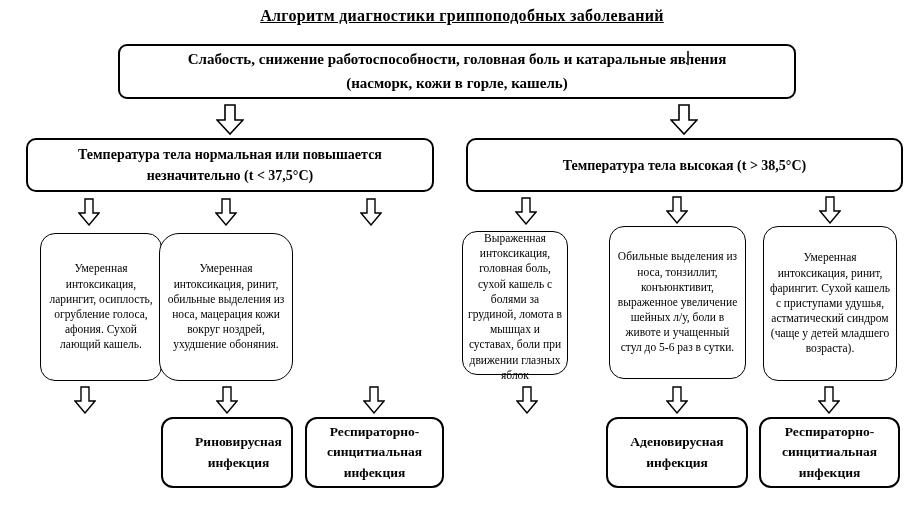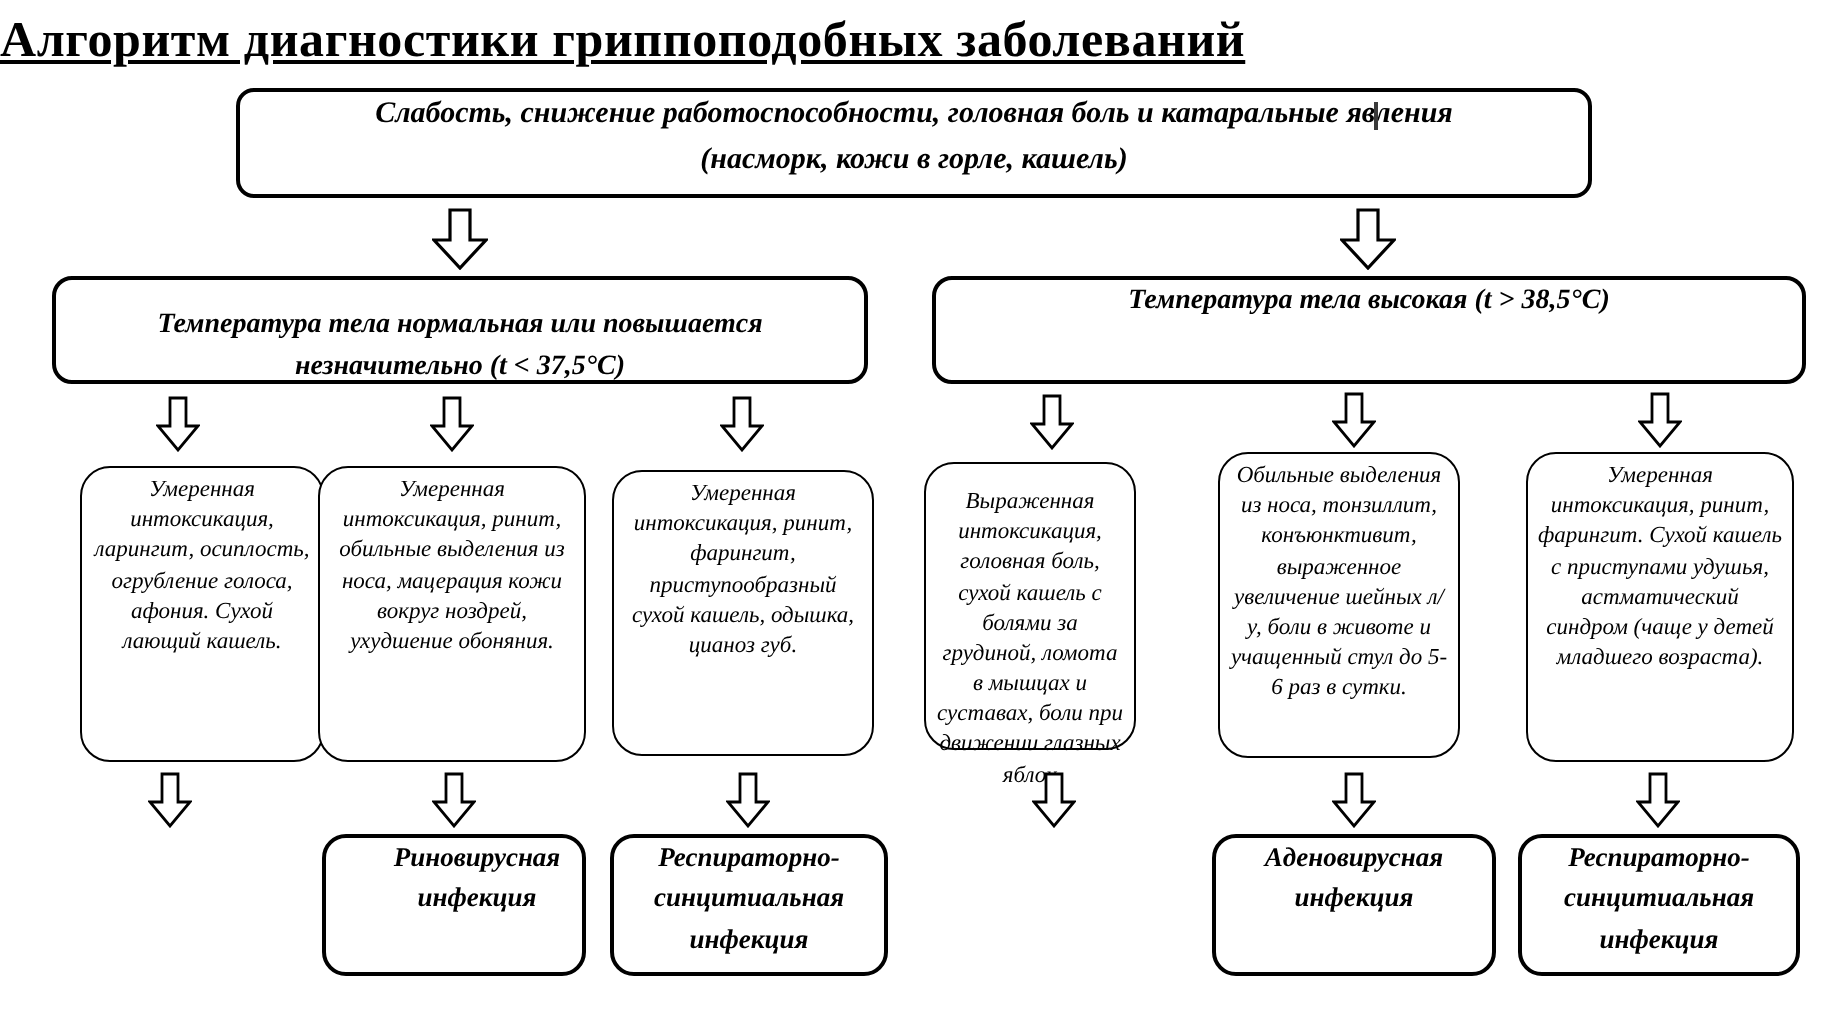--- a/index.html
+++ b/index.html
@@ -6,52 +6,51 @@
   .page {
     position:relative;
     width:924px; height:507px;
     background:#ffffff;
     font-family:"Liberation Serif", "DejaVu Serif", serif;
     color:#000;
     overflow:hidden;
   }
   .title {
     position:absolute; left:0; top:7px; width:924px;
-    text-align:left;
-    font-size:25px; font-weight:bold;
+    text-align:center;
+    font-size:16px; font-weight:bold;
     text-decoration:underline;
     letter-spacing:0.3px;
   }
   .box {
     position:absolute;
     border:2px solid #000;
     border-radius:10px;
     background:#fff;
     box-sizing:border-box;
-    display:flex; align-items:flex-start; justify-content:center;
+    display:flex; align-items:center; justify-content:center;
     text-align:center;
-    font-style:italic;
   }
   .root {
     left:118px; top:44px; width:678px; height:55px;
     font-size:15px; font-weight:bold; line-height:1.55;
     border-radius:9px;
   }
   .branch { top:138px; height:54px; font-size:14px; font-weight:bold; line-height:1.5; }
   #branch-1 { left:26px;  width:408px; padding:12px 30px; }
   #branch-2 { left:466px; width:437px; padding:0 18px; }
   .symptom {
     font-size:11.5px; line-height:1.32;
     padding:4px 5px; border-radius:15px; border-width:1.5px;
   }
   #s1 { left:40px;  top:233px; width:122px; height:148px; }
-  #s2 { left:159px; top:233px; width:134px; height:148px; }
+  #s2 { left:159px; top:233px; width:134px; height:148px;border-radius:20px; }
   #s3 { left:306px; top:235px; width:131px; height:143px; }
   #s4 { left:462px; top:231px; width:106px; height:144px; padding-top:12px; }
-  #s5 { left:609px; top:226px; width:121px; height:153px; }
+  #s5 { left:609px; top:226px; width:137px; height:153px; }
   #s6 { left:763px; top:226px; width:134px; height:155px; }
   .diagnosis {
     top:417px; height:71px;
     font-size:13.5px; font-weight:bold; line-height:1.5;
     border-radius:12px; padding:0 6px;
   }
   #d1 { left:23px;  width:125px; }
   #d2 { left:161px; width:132px;padding-left:29px; }
   #d3 { left:305px; width:139px; }
   #d4 { left:462px; width:131px; }
@@ -110,23 +109,20 @@
   <svg class="arrow" style="left:819px; top:196px" width="22" height="28" viewBox="0 0 22 28">
       <polygon points="7,1 15,1 15,15 21,15 11,27 1,15 7,15" fill="#ffffff" stroke="#000000" stroke-width="1.4"></polygon>
     </svg>
 
   <div class="box symptom" id="s1">
     <span>Умеренная интоксикация, ларингит, осиплость, огрубление голоса, афония. Сухой лающий кашель.</span>
   </div>
   <div class="box symptom" id="s2">
     <span>Умеренная интоксикация, ринит, обильные выделения из носа, мацерация кожи вокруг ноздрей, ухудшение обоняния.</span>
   </div>
-  <div class="box symptom" id="s3">
-    <span>Умеренная интоксикация, ринит, фарингит, приступообразный сухой кашель, одышка, цианоз губ.</span>
-  </div>
   <div class="box symptom" id="s4">
     <span>Выраженная интоксикация, головная боль, сухой кашель с болями за грудиной, ломота в мышцах и суставах, боли при движении глазных яблок</span>
   </div>
   <div class="box symptom" id="s5">
     <span>Обильные выделения из носа, тонзиллит, конъюнктивит, выраженное увеличение шейных л/у, боли в животе и учащенный стул до 5-6 раз в сутки.</span>
   </div>
   <div class="box symptom" id="s6">
     <span>Умеренная интоксикация, ринит, фарингит. Сухой кашель с приступами удушья, астматический синдром (чаще у детей младшего возраста).</span>
   </div>
 

